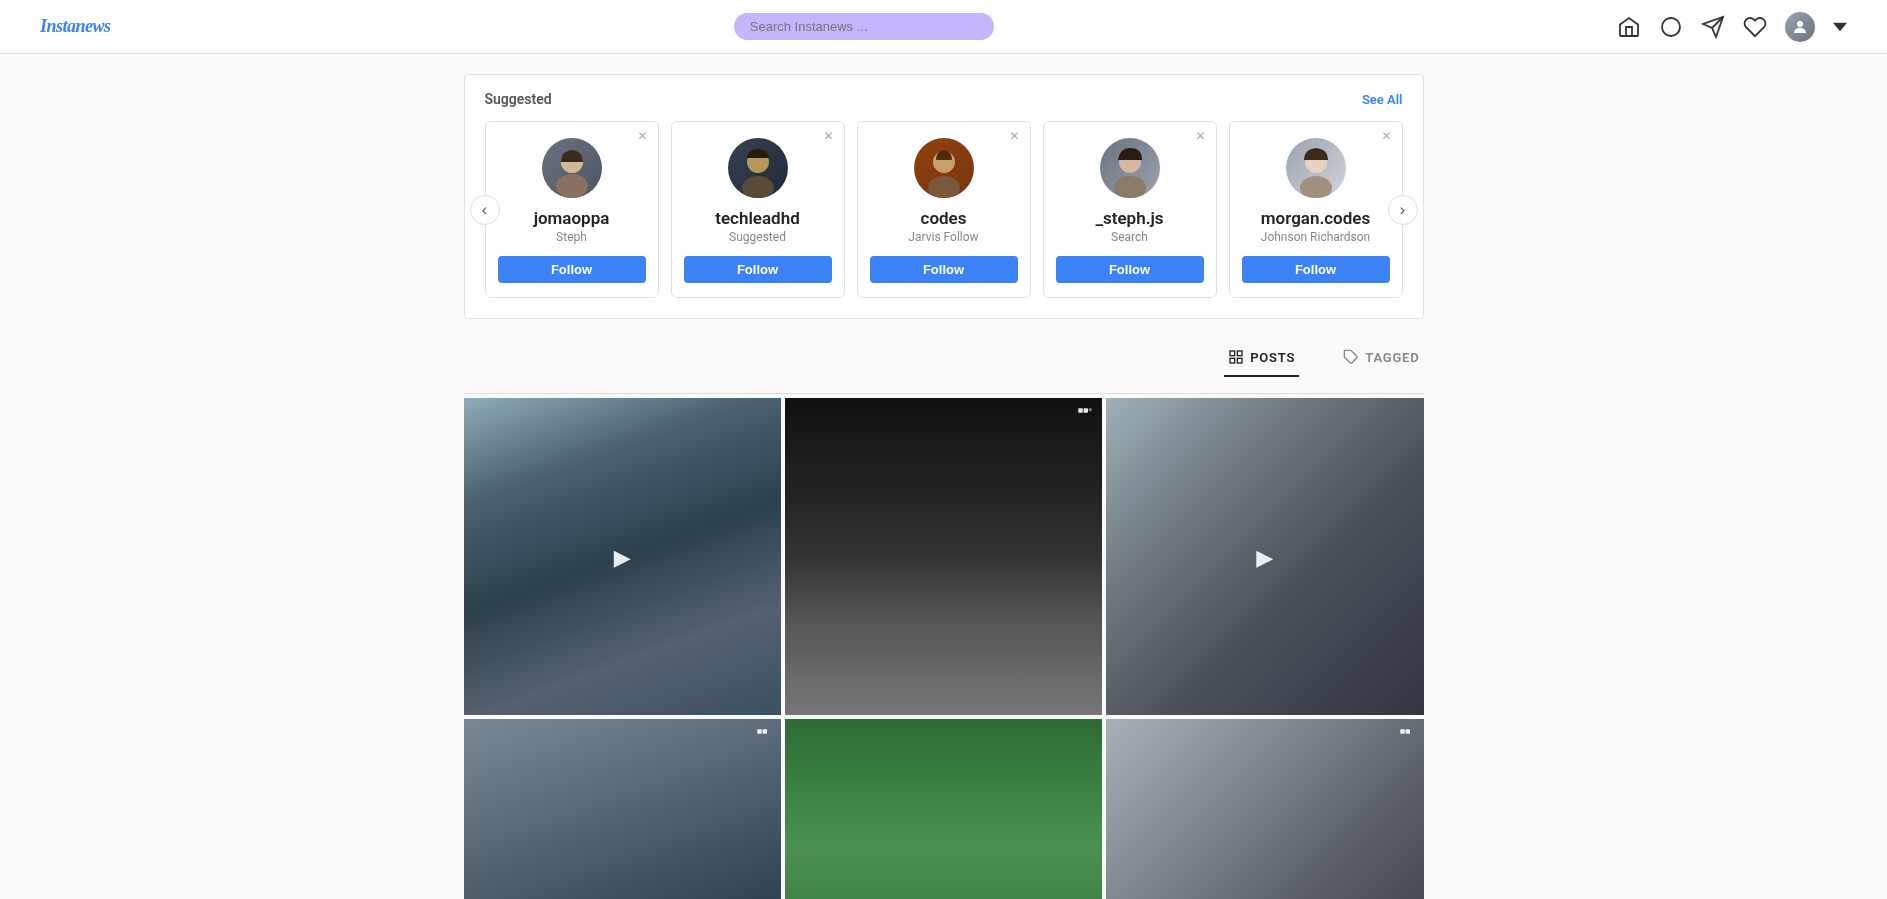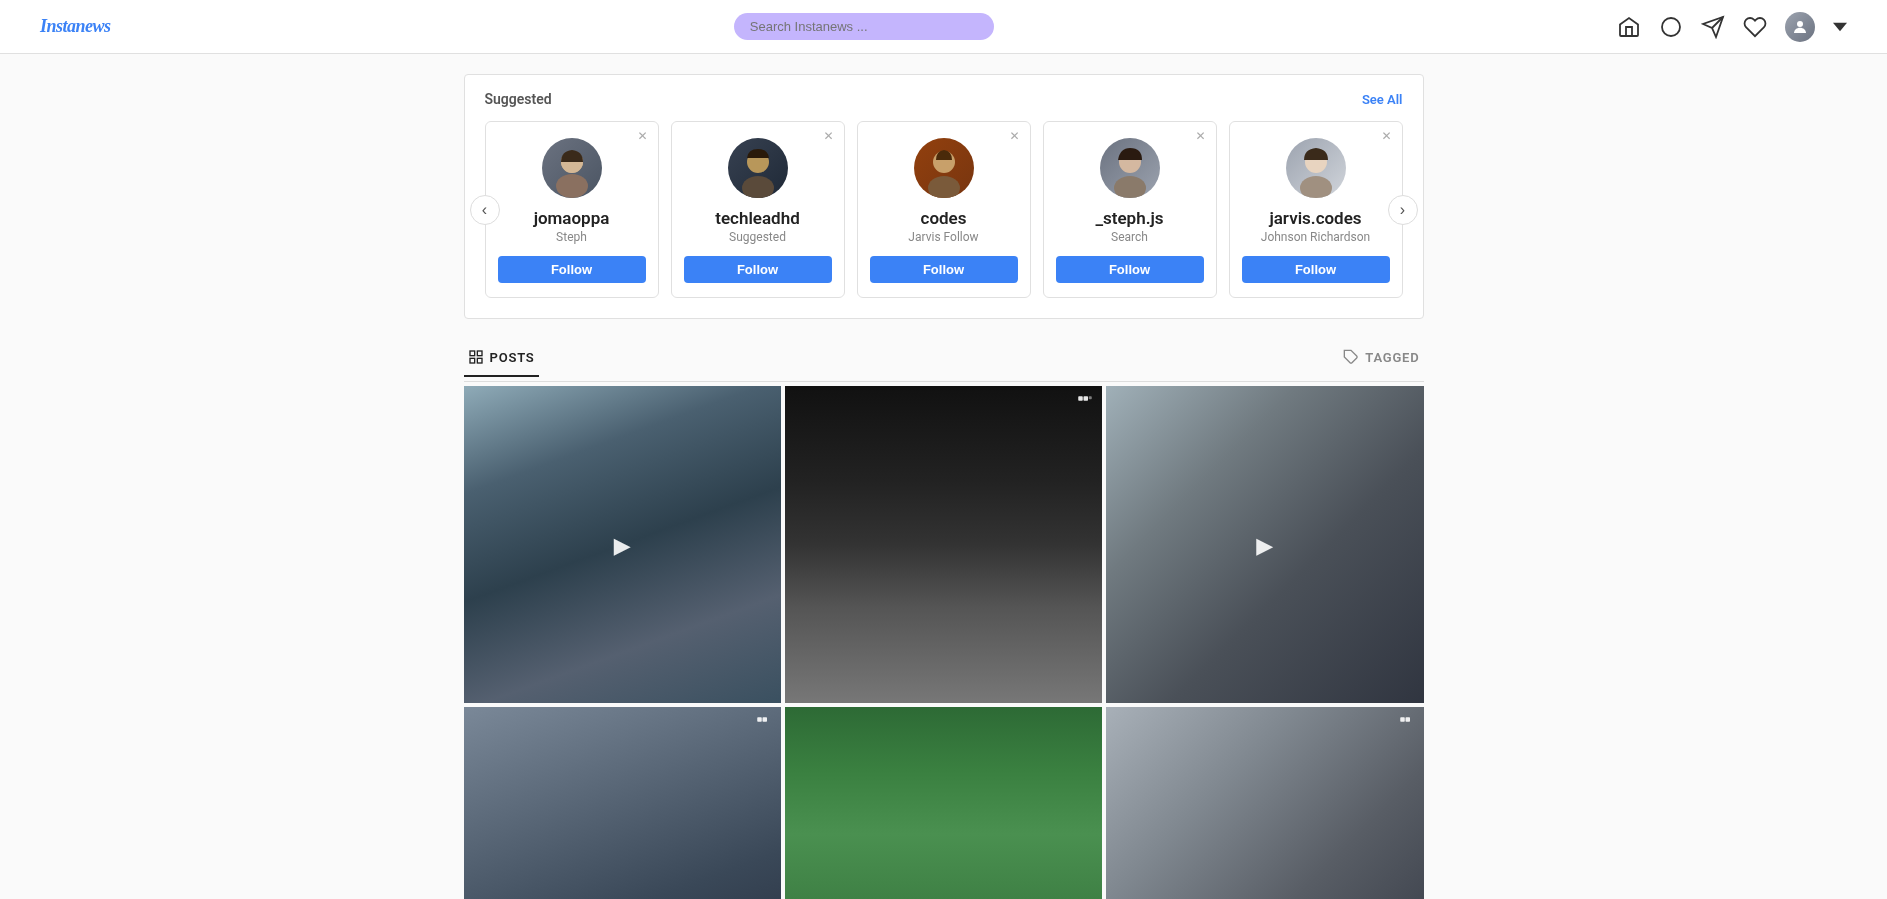--- a/index.html
+++ b/index.html
@@ -182,25 +182,25 @@
       padding: 6px 0;
       width: 100%;
       font-size: 13px;
       font-weight: 600;
       cursor: pointer;
     }
 
     
     .posts-tabs {
       display: flex;
-      justify-content: space-between;
+      justify-content: flex-end;
       gap: 40px;
       border-bottom: 1px solid #ddd;
       margin-bottom: 4px;
-      padding-bottom: 4px;
+      padding-bottom: 16px;
     }
     .tab {
       display: flex;
       align-items: center;
       gap: 6px;
       padding: 10px 4px;
       font-size: 13px;
       font-weight: 600;
       letter-spacing: 0.8px;
       color: #888;
@@ -390,21 +390,21 @@
 
         <div class="suggested-card">
           <span class="card-close">✕</span>
           <div class="card-avatar av-morgan">
             <svg viewBox="0 0 60 60" fill="none">
               <circle cx="30" cy="24" r="11" fill="#e8d4c0"></circle>
               <ellipse cx="30" cy="50" rx="16" ry="12" fill="#a09080"></ellipse>
               <path d="M18 22 Q18 11 30 10 Q42 11 42 22" fill="#3a2a1a"></path>
             </svg>
           </div>
-          <div class="card-username">jarvis.codes</div>
+          <div class="card-username">morgan.codes</div>
           <div class="card-name">Johnson Richardson</div>
           <button class="follow-btn">Follow</button>
         </div>
 
       </div>
 
       <button class="carousel-btn right">›</button>
     </div>
   </div>
 

